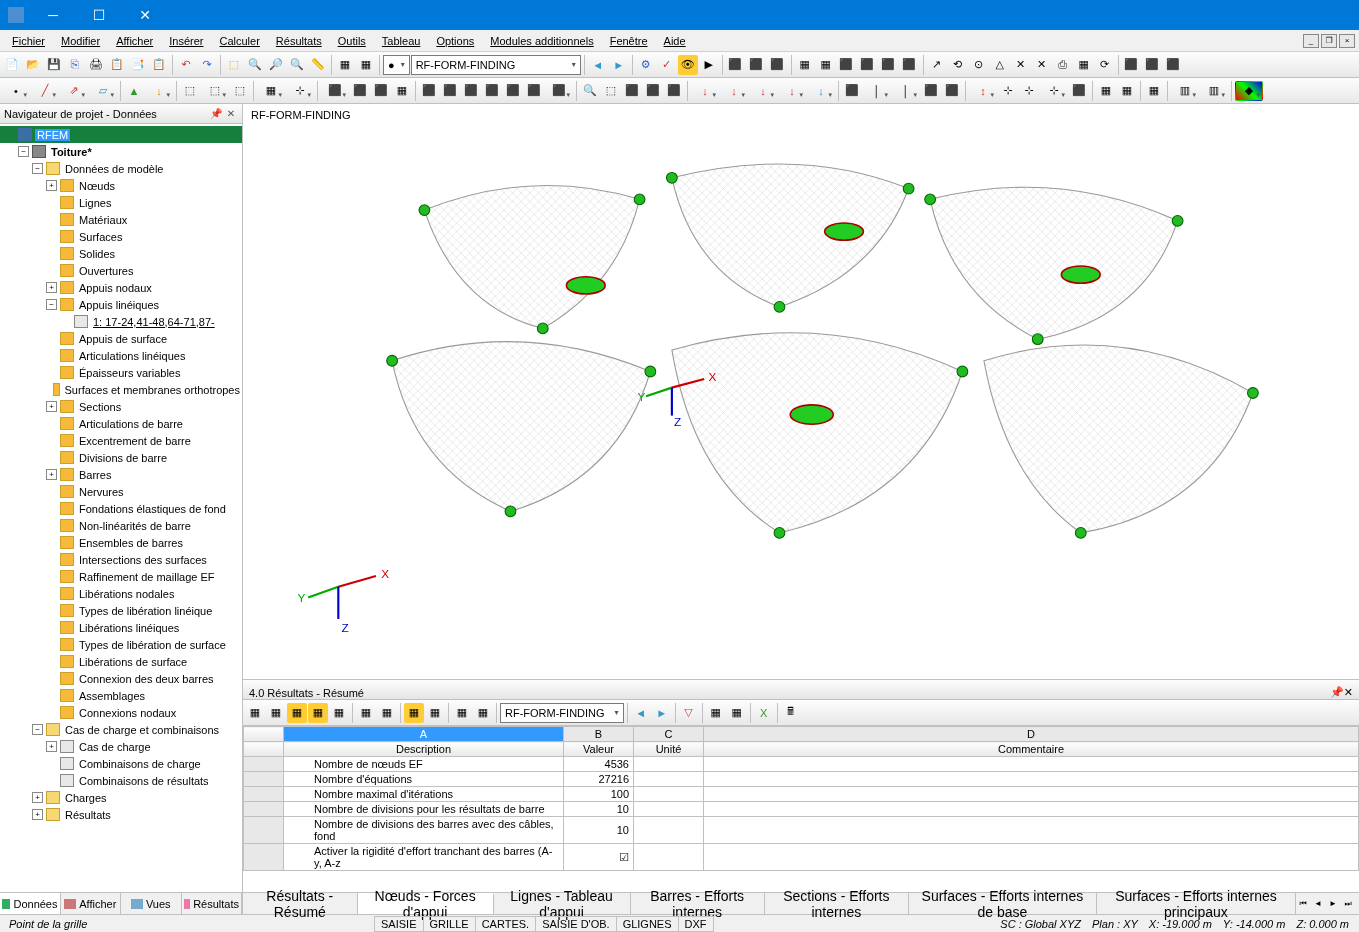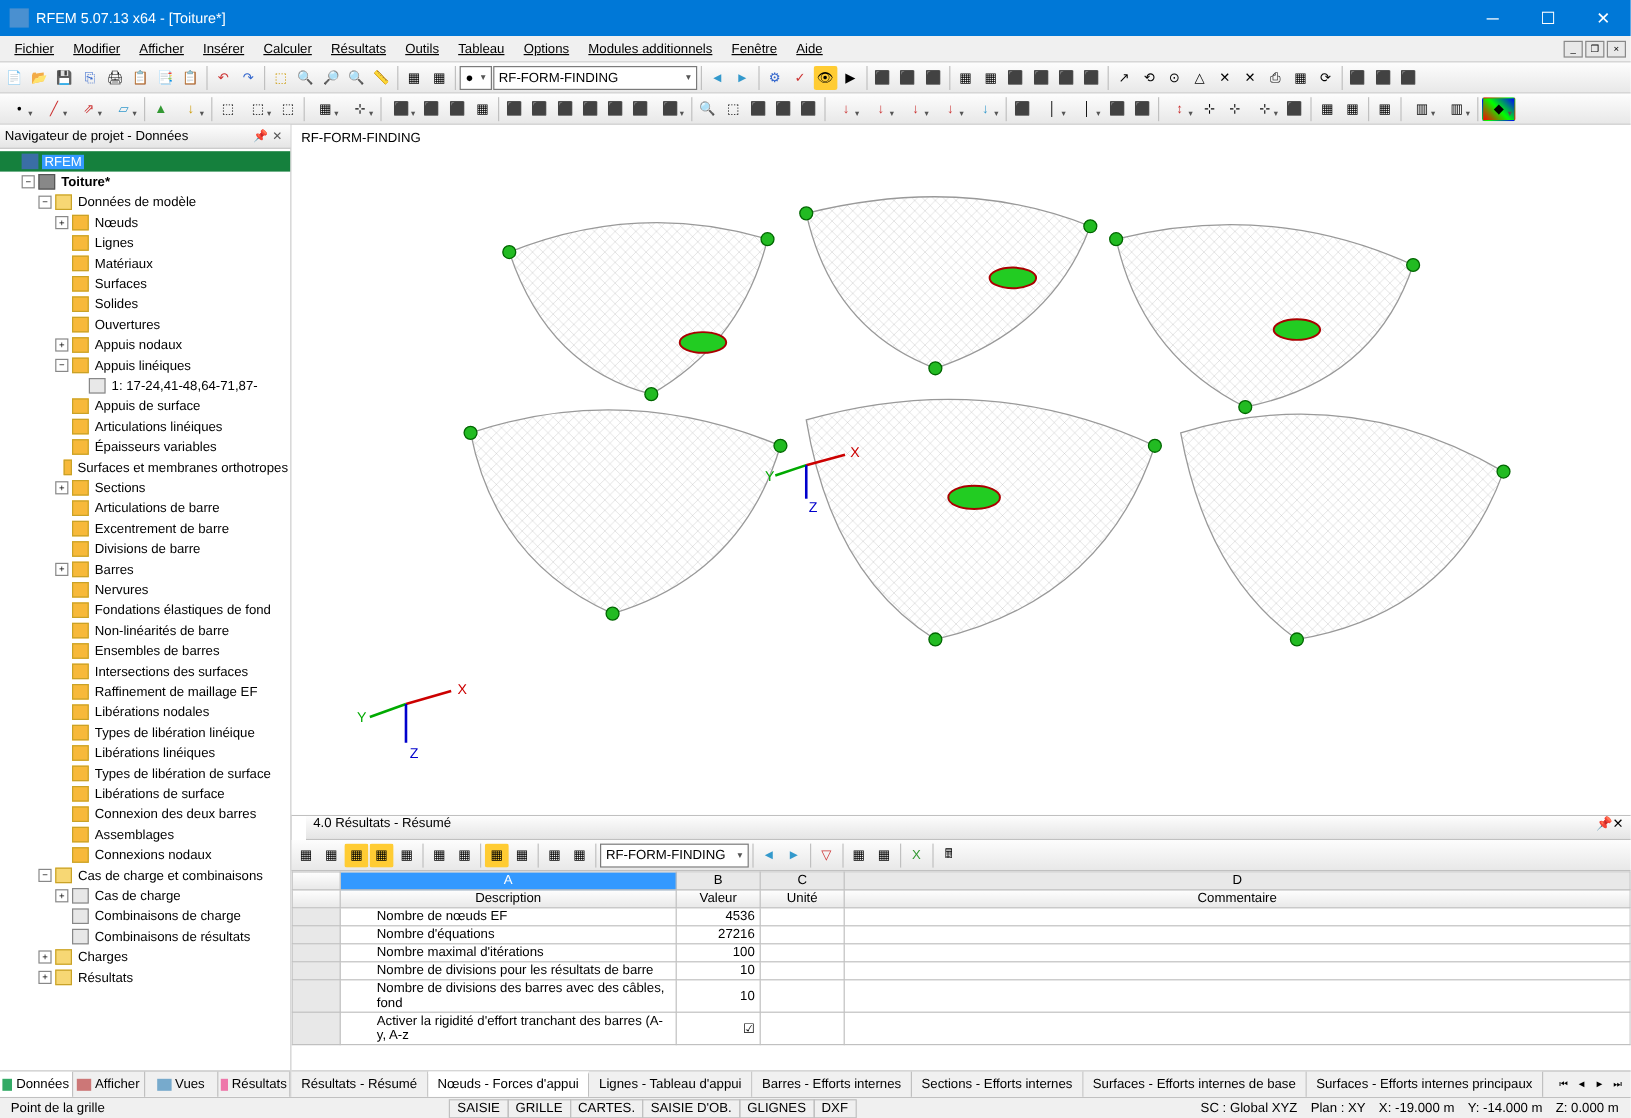--- a/index.html
+++ b/index.html
@@ -40,70 +40,69 @@
 .tree-item .ticon { width: 14px; height: 13px; margin-right: 3px; display: inline-block; }
 .ico-root { background: #3a6ea5; }
 .ico-model { background: #888; border: 1px solid #555; }
 .ico-folder { background: #f7d774; border: 1px solid #c9a227; }
 .ico-item { background: #f7b93a; border: 1px solid #c9a227; }
 .ico-data { background: #e8e8e8; border: 1px solid #888; }
 .tree-item.sel { background: #15803d; color: #fff; }
 .tree-item.sel .label { background: #3399ff; }
 .tree-item .label { padding: 0 2px; }
 .d0 { padding-left: 4px; } .d1 { padding-left: 18px; } .d2 { padding-left: 32px; }
-.d3 { padding-left: 46px; } .d4 { padding-left: 60px; }
+.d3 { padding-left: 46px; } .d4 { padding-left: 60px; text-decoration: underline; }
 
 .sidebar-tabs { height: 22px; border-top: 1px solid #c0c0c0; display: flex; background: #f0f0f0; }
 .sidebar-tab { flex: 1; display: flex; align-items: center; justify-content: center; gap: 3px; border-right: 1px solid #c0c0c0; font-size: 10px; padding: 0 2px; overflow: hidden; }
 .sidebar-tab.active { background: #fff; justify-content: space-between; }
 .sidebar-tab .ticon2 { width: 12px; height: 10px; display: inline-block; }
 
 .content { flex: 1; display: flex; flex-direction: column; }
 
 .viewport { flex: 1; background: #fff; position: relative; overflow: hidden; }
 .view-label { position: absolute; top: 5px; left: 8px; font-size: 11px; color: #000; }
 
 .bottom-panel { height: 235px; border-top: 1px solid #c0c0c0; display: flex; flex-direction: column; }
-.bp-title { height: 20px; background: linear-gradient(#fdfdfd,#e5e5e5); border-bottom: 1px solid #c0c0c0; display: flex; align-items: flex-start; padding: 0 6px; margin-left: 12px; }
+.bp-title { height: 20px; background: linear-gradient(#fdfdfd,#e5e5e5); border-bottom: 1px solid #c0c0c0; display: flex; align-items: flex-end; padding: 0 6px; }
 .bp-title .txt { flex: 1; }
 .bp-toolbar { height: 26px; background: linear-gradient(#fdfdfd,#e8e8e8); border-bottom: 1px solid #c0c0c0; display: flex; align-items: center; padding: 1px 2px; gap: 1px; }
 
 .bp-grid { flex: 1; overflow: auto; background: #fff; }
 table.grid { border-collapse: collapse; width: 100%; }
 table.grid th, table.grid td { border: 1px solid #c0c0c0; padding: 1px 4px; height: 15px; font-size: 11px; text-align: left; }
 table.grid th { background: linear-gradient(#fdfdfd,#e8e8e8); text-align: center; font-weight: normal; }
 table.grid th.letter { background: #3399ff; color: #fff; }
 table.grid th.letter.a { background: #3399ff; }
 table.grid td.rowhdr { background: #e8e8e8; width: 40px; }
 table.grid td.rowhdr.sel { background: #3399ff; }
 table.grid td.val { text-align: right; }
 table.grid tr.selrow td.desc { border: 1px dashed #000; }
 
 .bp-tabs { height: 22px; border-top: 1px solid #c0c0c0; display: flex; background: #f0f0f0; align-items: center; }
-.bp-tab { padding: 2px 8px; border-right: 1px solid #c0c0c0; height: 100%; display: flex; align-items: center; font-size: 11px; background: #f0f0f0; text-align: center; }
+.bp-tab { padding: 2px 8px; border-right: 1px solid #c0c0c0; height: 100%; display: flex; align-items: center; font-size: 14px; background: #f0f0f0; text-align: center; }
 .bp-tab.active { background: #fff; border-top: 2px solid #fff; margin-top: -1px; }
 .bp-nav { margin-left: auto; display: flex; gap: 1px; padding-right: 4px; }
 .bp-nav .tbtn { width: 14px; height: 14px; font-size: 8px; }
 
 .statusbar { height: 18px; background: #f0f0f0; border-top: 1px solid #c0c0c0; display: flex; align-items: center; font-size: 11px; padding: 0 4px; }
 .statusbar .seg { padding: 0 6px; border: 1px solid #c0c0c0; margin-left: -1px; height: 16px; display: flex; align-items: center; }
-.statusbar .seg.flat { border: none; }
+.statusbar .seg.flat { border: none; font-style: italic; }
 .statusbar .left { flex: 0 0 auto; }
 .statusbar .mid { margin-left: auto; display: flex; }
 .statusbar .right { margin-left: auto; display: flex; }
 
 
 .mesh-svg { position: absolute; top: 20px; left: 20px; right: 20px; bottom: 20px; }
 </style>
 </head>
 <body>
 
 <div class="titlebar">
   <div class="icon"></div>
-  <div class="title">RFEM 5.07.13 x64 - [Toiture*]</div>
   <div class="winbtns">
     <div class="winbtn">─</div>
     <div class="winbtn">☐</div>
     <div class="winbtn">✕</div>
   </div>
 </div>
 
 <div class="menubar">
   <div class="item"><u>Fichier</u></div>
   <div class="item"><u>Modifier</u></div>

